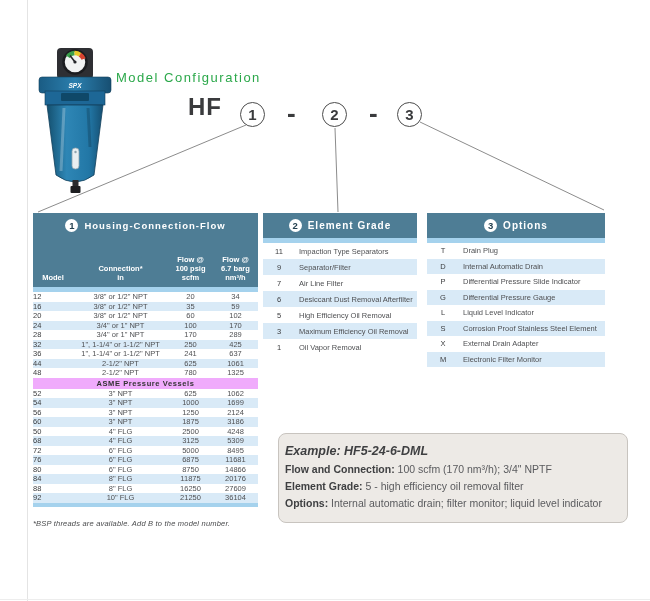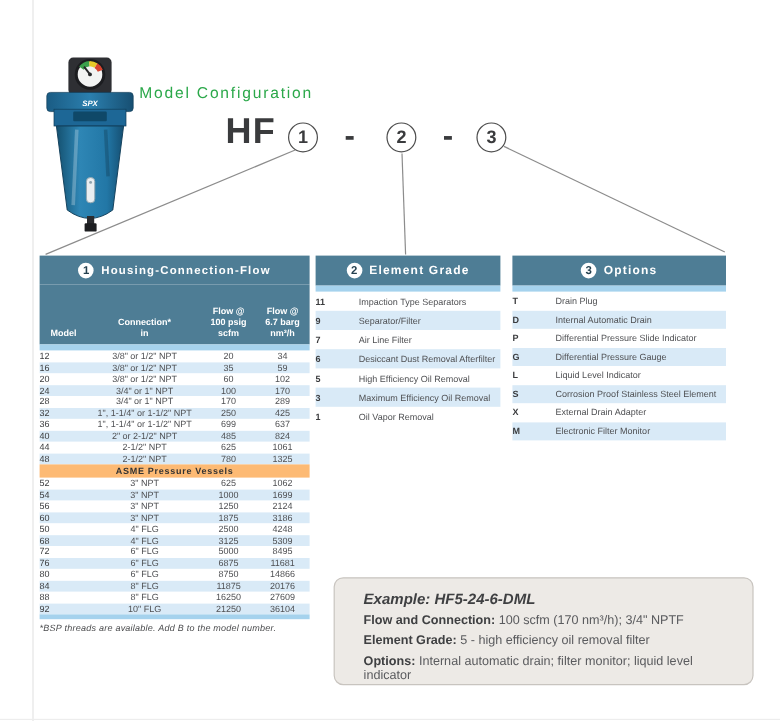--- a/index.html
+++ b/index.html
@@ -4,21 +4,21 @@
 <style>
   html,body{margin:0;padding:0;}
   body{width:650px;height:601px;position:relative;overflow:hidden;background:#ffffff;
        font-family:"Liberation Sans",sans-serif;-webkit-font-smoothing:antialiased;}
   .edge-left{position:absolute;left:27px;top:0;width:1px;height:601px;background:#e4e4e4;}
   .edge-bottom{position:absolute;left:0;bottom:1px;width:650px;height:1px;background:#ededed;}
 
   
   .green-title{position:absolute;left:116px;top:70px;font-size:13px;font-weight:normal;
                letter-spacing:1.5px;color:#2ba84a;}
-  .hf{position:absolute;left:188px;top:93px;font-size:30px;font-weight:bold;color:#3a3b3d;letter-spacing:1px;}
+  .hf{position:absolute;left:188px;top:93px;font-size:24px;font-weight:bold;color:#3a3b3d;letter-spacing:1px;}
   .num-circle{position:absolute;width:25px;height:25px;border:1.7px solid #4c4c4c;border-radius:50%;
               background:#fff;display:flex;align-items:center;justify-content:center;
               font-size:15px;font-weight:bold;color:#3a3b3d;box-sizing:border-box;}
   #c1{left:240px;top:102px}#c2{left:322px;top:102px}#c3{left:397px;top:102px}
   .dash{position:absolute;font-size:26px;font-weight:bold;color:#3a3b3d;}
   #d1{left:287px;top:98px}#d2{left:369px;top:98px}
   svg.lines{position:absolute;left:0;top:0;pointer-events:none;}
   .product{position:absolute;left:33px;top:47px;}
 
   
@@ -39,38 +39,38 @@
   #housing{left:33px;width:225px;}
   #housing .thead{height:24px;font-size:9.5px;}
   .hcols{background:#4e7d95;color:#fff;display:flex;text-align:center;font-weight:bold;
          font-size:7.5px;height:50px;box-sizing:border-box;padding:5px 0 5px;}
   .hc{display:flex;flex-direction:column;justify-content:flex-end;}
   .hc span{display:block;line-height:9px;}
   .w-model{width:40px}.w-conn{width:95px}.w-f1{width:45px}.w-f2{width:45px}
   .c-model{width:40px;text-align:left;font-weight:normal;color:#3b3c3e;}
   .c-conn{width:95px;text-align:center;}
   .c-f1,.c-f2{width:45px;text-align:center;}
-  .asme{height:11px;background:#fdba74;display:flex;align-items:center;justify-content:center;
+  .asme{height:11px;background:#f0abfc;display:flex;align-items:center;justify-content:center;
         font-weight:bold;font-size:7.5px;color:#333;letter-spacing:.6px;}
   .bottom-stripe{height:4px;background:#a5d2ed;}
   .footnote{position:absolute;left:33px;top:519px;font-size:7.5px;line-height:9px;
             font-style:italic;color:#4a4b4d;letter-spacing:.2px;}
 
   
   #element{left:263px;width:154px;}
   #element .thead{height:25px;font-size:10px;}
   
   #options{left:427px;width:178px;}
   #options .thead{height:25px;font-size:10px;}
-  .c-code{width:32px;text-align:left;font-weight:bold;color:#3b3c3e;}
+  .c-code{width:32px;text-align:center;font-weight:normal;color:#3b3c3e;}
   .c-desc{flex:1;text-align:left;padding-left:4px;}
 
   
   .example{position:absolute;left:278px;top:433px;width:350px;height:90px;box-sizing:border-box;
-           background:#edeae6;border:1px solid #c8c4bf;border-radius:8px;padding:10px 24px;margin-top:48px;}
+           background:#edeae6;border:1px solid #c8c4bf;border-radius:8px;padding:10px 6px;}
   .ex-title{font-style:italic;font-weight:bold;font-size:12.5px;color:#3f4042;}
   .ex-line{font-size:10.5px;color:#5a5b5e;margin-top:5px;}
   .ex-line:first-of-type{margin-top:11px;}
   .ex-label{font-weight:bold;color:#3f4042;}
 </style>
 </head>
 <body>
 
 <div class="edge-left"></div>
 <div class="edge-bottom"></div>
@@ -191,28 +191,22 @@
       </div>
       <div class="trow">
         <span class="c-model">32</span>
         <span class="c-conn">1", 1-1/4" or 1-1/2" NPT</span>
         <span class="c-f1">250</span>
         <span class="c-f2">425</span>
       </div>
       <div class="trow">
         <span class="c-model">36</span>
         <span class="c-conn">1", 1-1/4" or 1-1/2" NPT</span>
-        <span class="c-f1">699</span>
+        <span class="c-f1">241</span>
         <span class="c-f2">637</span>
-      </div>
-      <div class="trow">
-        <span class="c-model">40</span>
-        <span class="c-conn">2" or 2-1/2" NPT</span>
-        <span class="c-f1">485</span>
-        <span class="c-f2">824</span>
       </div>
       <div class="trow">
         <span class="c-model">44</span>
         <span class="c-conn">2-1/2" NPT</span>
         <span class="c-f1">625</span>
         <span class="c-f2">1061</span>
       </div>
       <div class="trow">
         <span class="c-model">48</span>
         <span class="c-conn">2-1/2" NPT</span>

